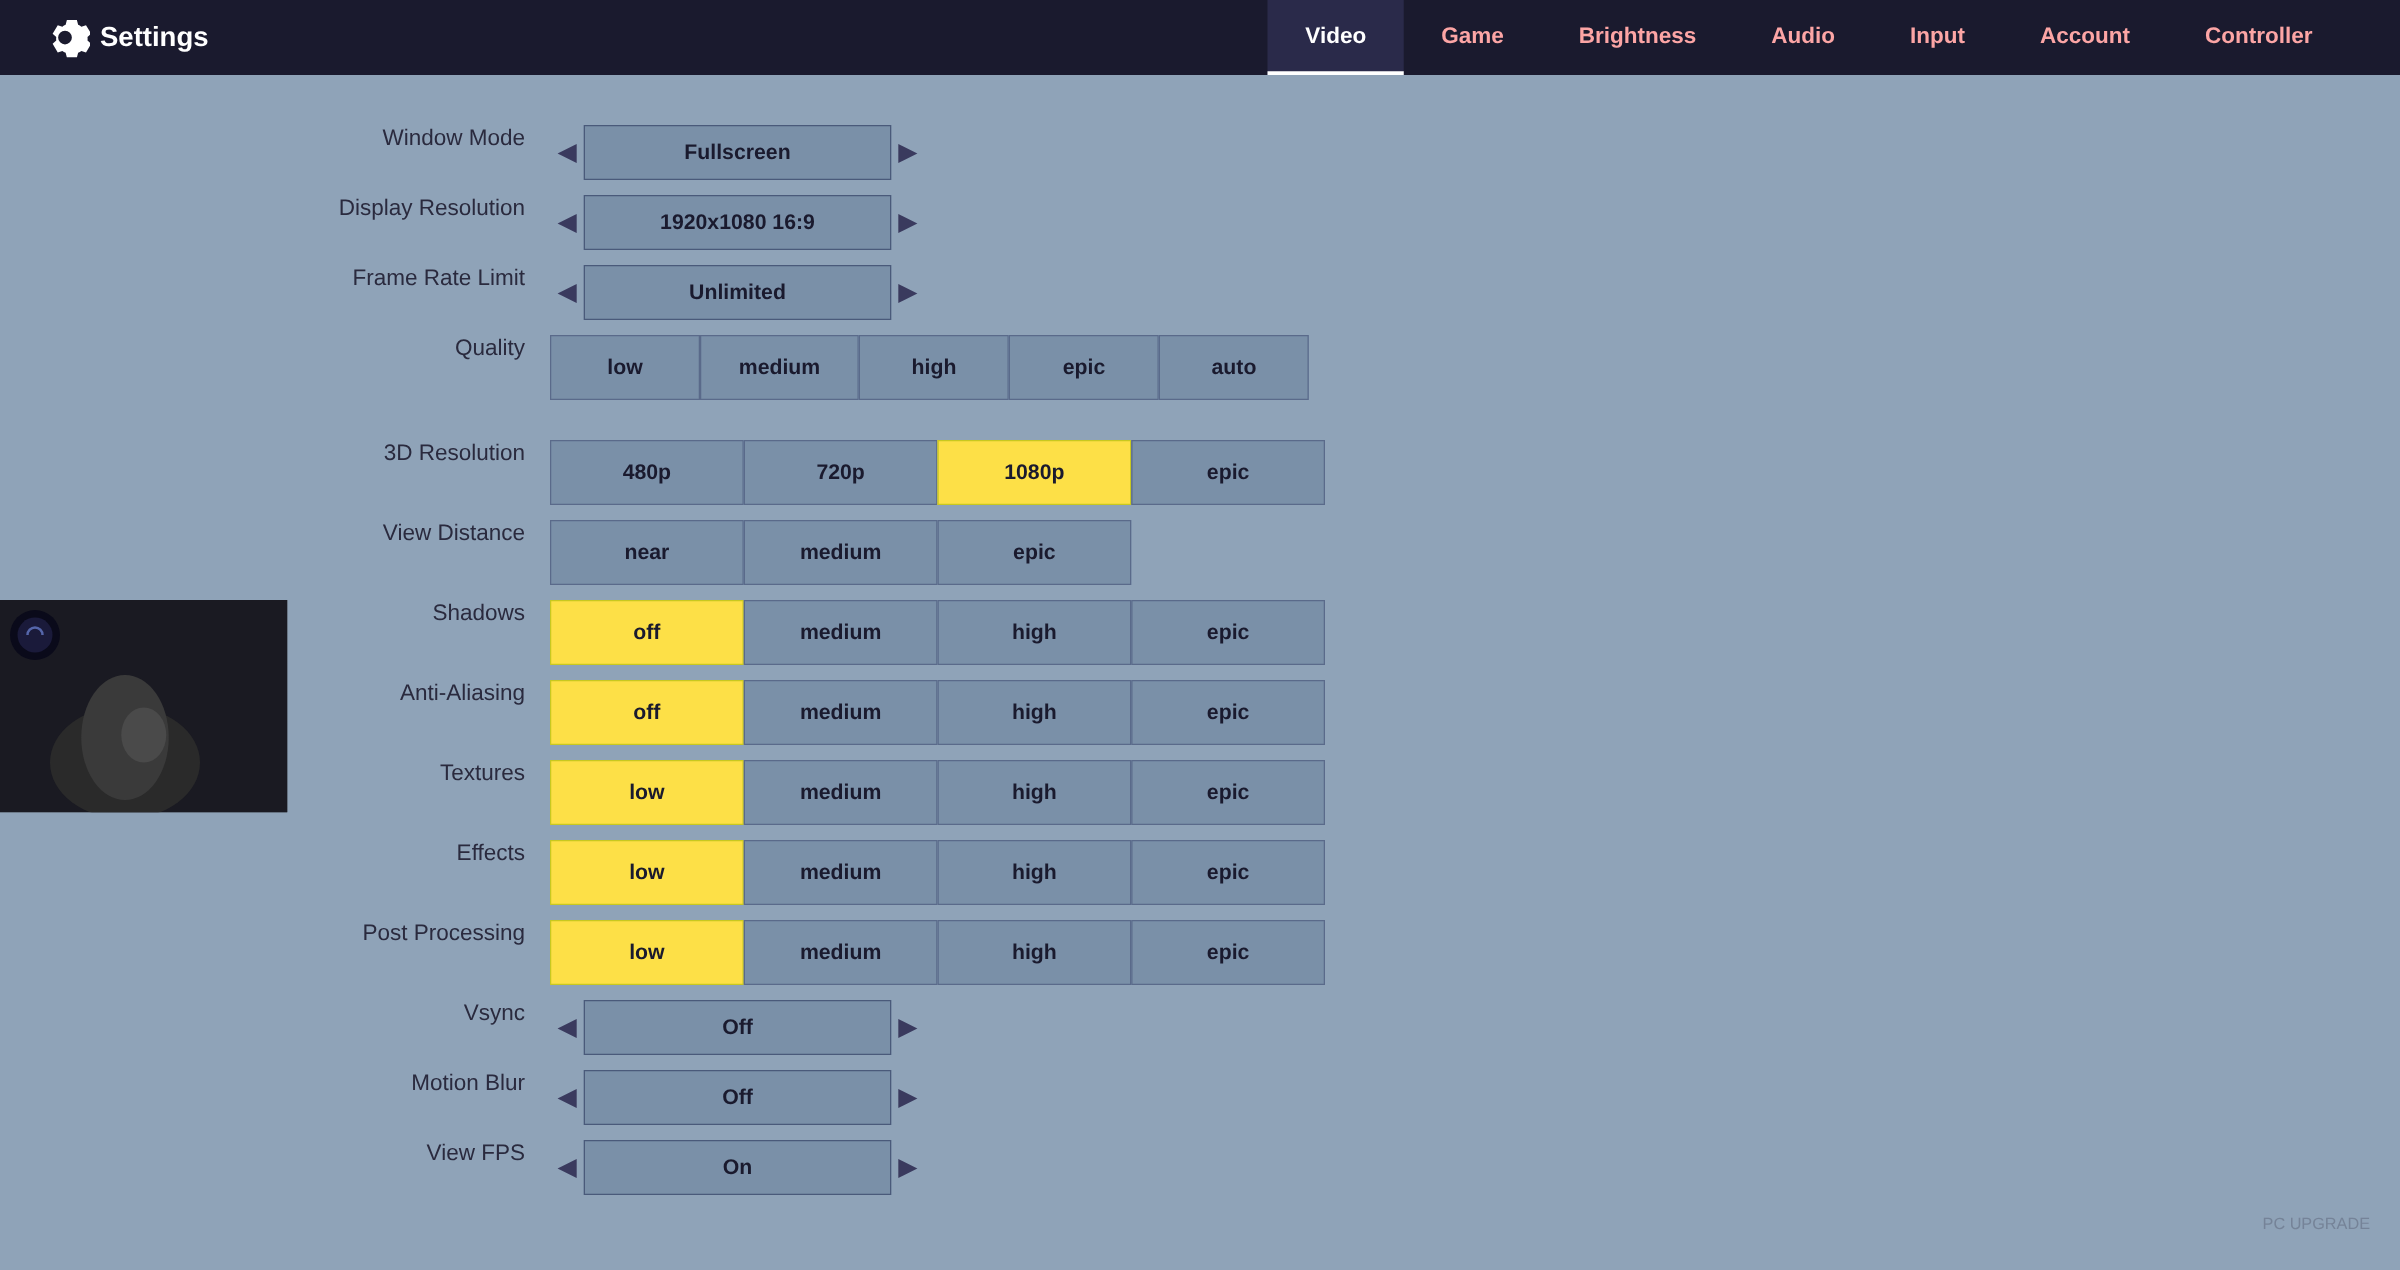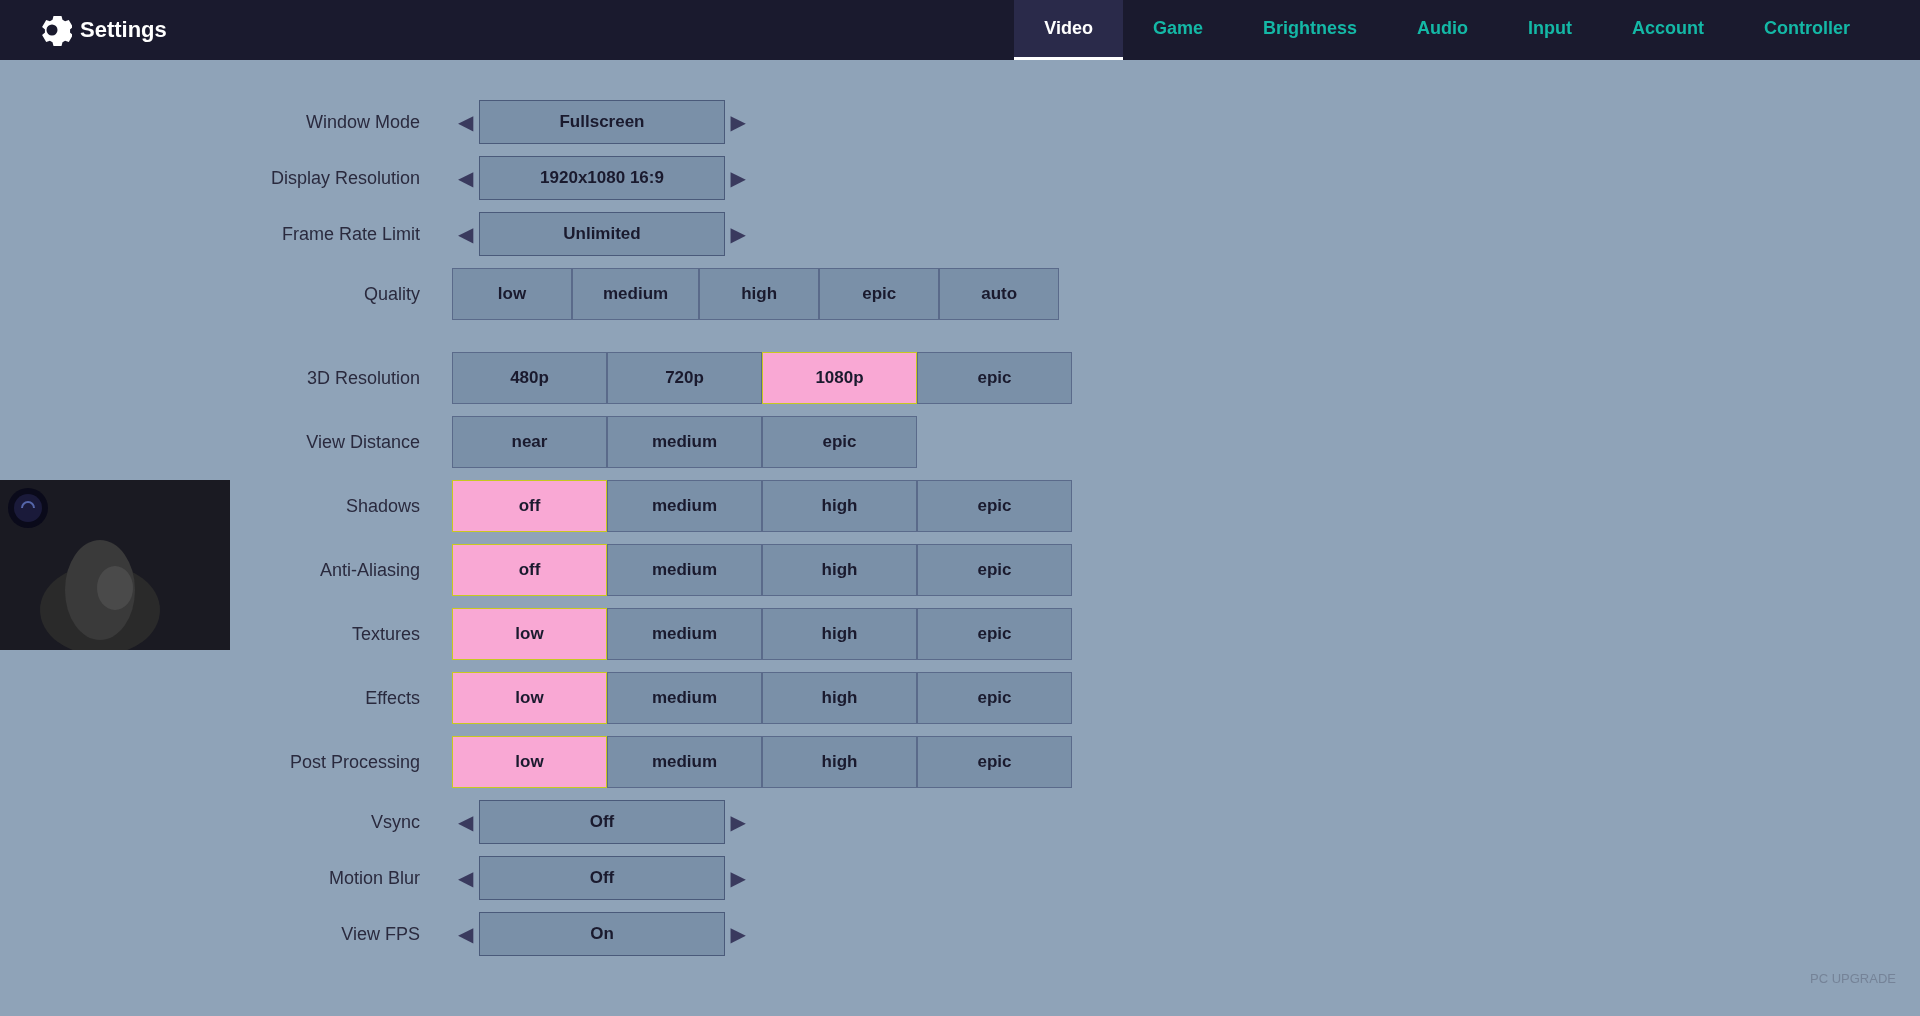--- a/index.html
+++ b/index.html
@@ -43,21 +43,21 @@
       align-items: stretch;
       height: 100%;
       flex: 1;
       justify-content: flex-end;
     }
 
     .nav-tab {
       padding: 0 30px;
       display: flex;
       align-items: center;
-      color: #14b8a6;
+      color: #fca5a5;
       font-size: 18px;
       font-weight: 600;
       cursor: pointer;
       border-bottom: 3px solid transparent;
       transition: color 0.2s;
     }
 
     .nav-tab.active {
       color: #fff;
       border-bottom: 3px solid #fff;
@@ -73,22 +73,22 @@
     
     .settings-section {
       display: flex;
       flex-direction: column;
       gap: 12px;
       margin-left: 120px;
     }
 
     .setting-row {
       display: flex;
-      align-items: center;
-      gap: 12px;
+      align-items: flex-start;
+      gap: 0;
     }
 
     .setting-label {
       width: 260px;
       text-align: right;
       padding-right: 20px;
       font-size: 18px;
       font-weight: 500;
       color: #2a2a3e;
     }
@@ -138,21 +138,21 @@
       background-color: #7a90a8;
       border: 1.5px solid #5a6a8a;
       color: #1a1a2e;
       font-size: 17px;
       font-weight: bold;
       cursor: pointer;
       transition: background 0.15s;
     }
 
     .option-btn.selected {
-      background-color: #f9a8d4;
+      background-color: #fde047;
       border-color: #c8c820;
       color: #1a1a2e;
     }
 
     
     .quality-row .option-btn {
       min-width: 120px;
     }
 
     

